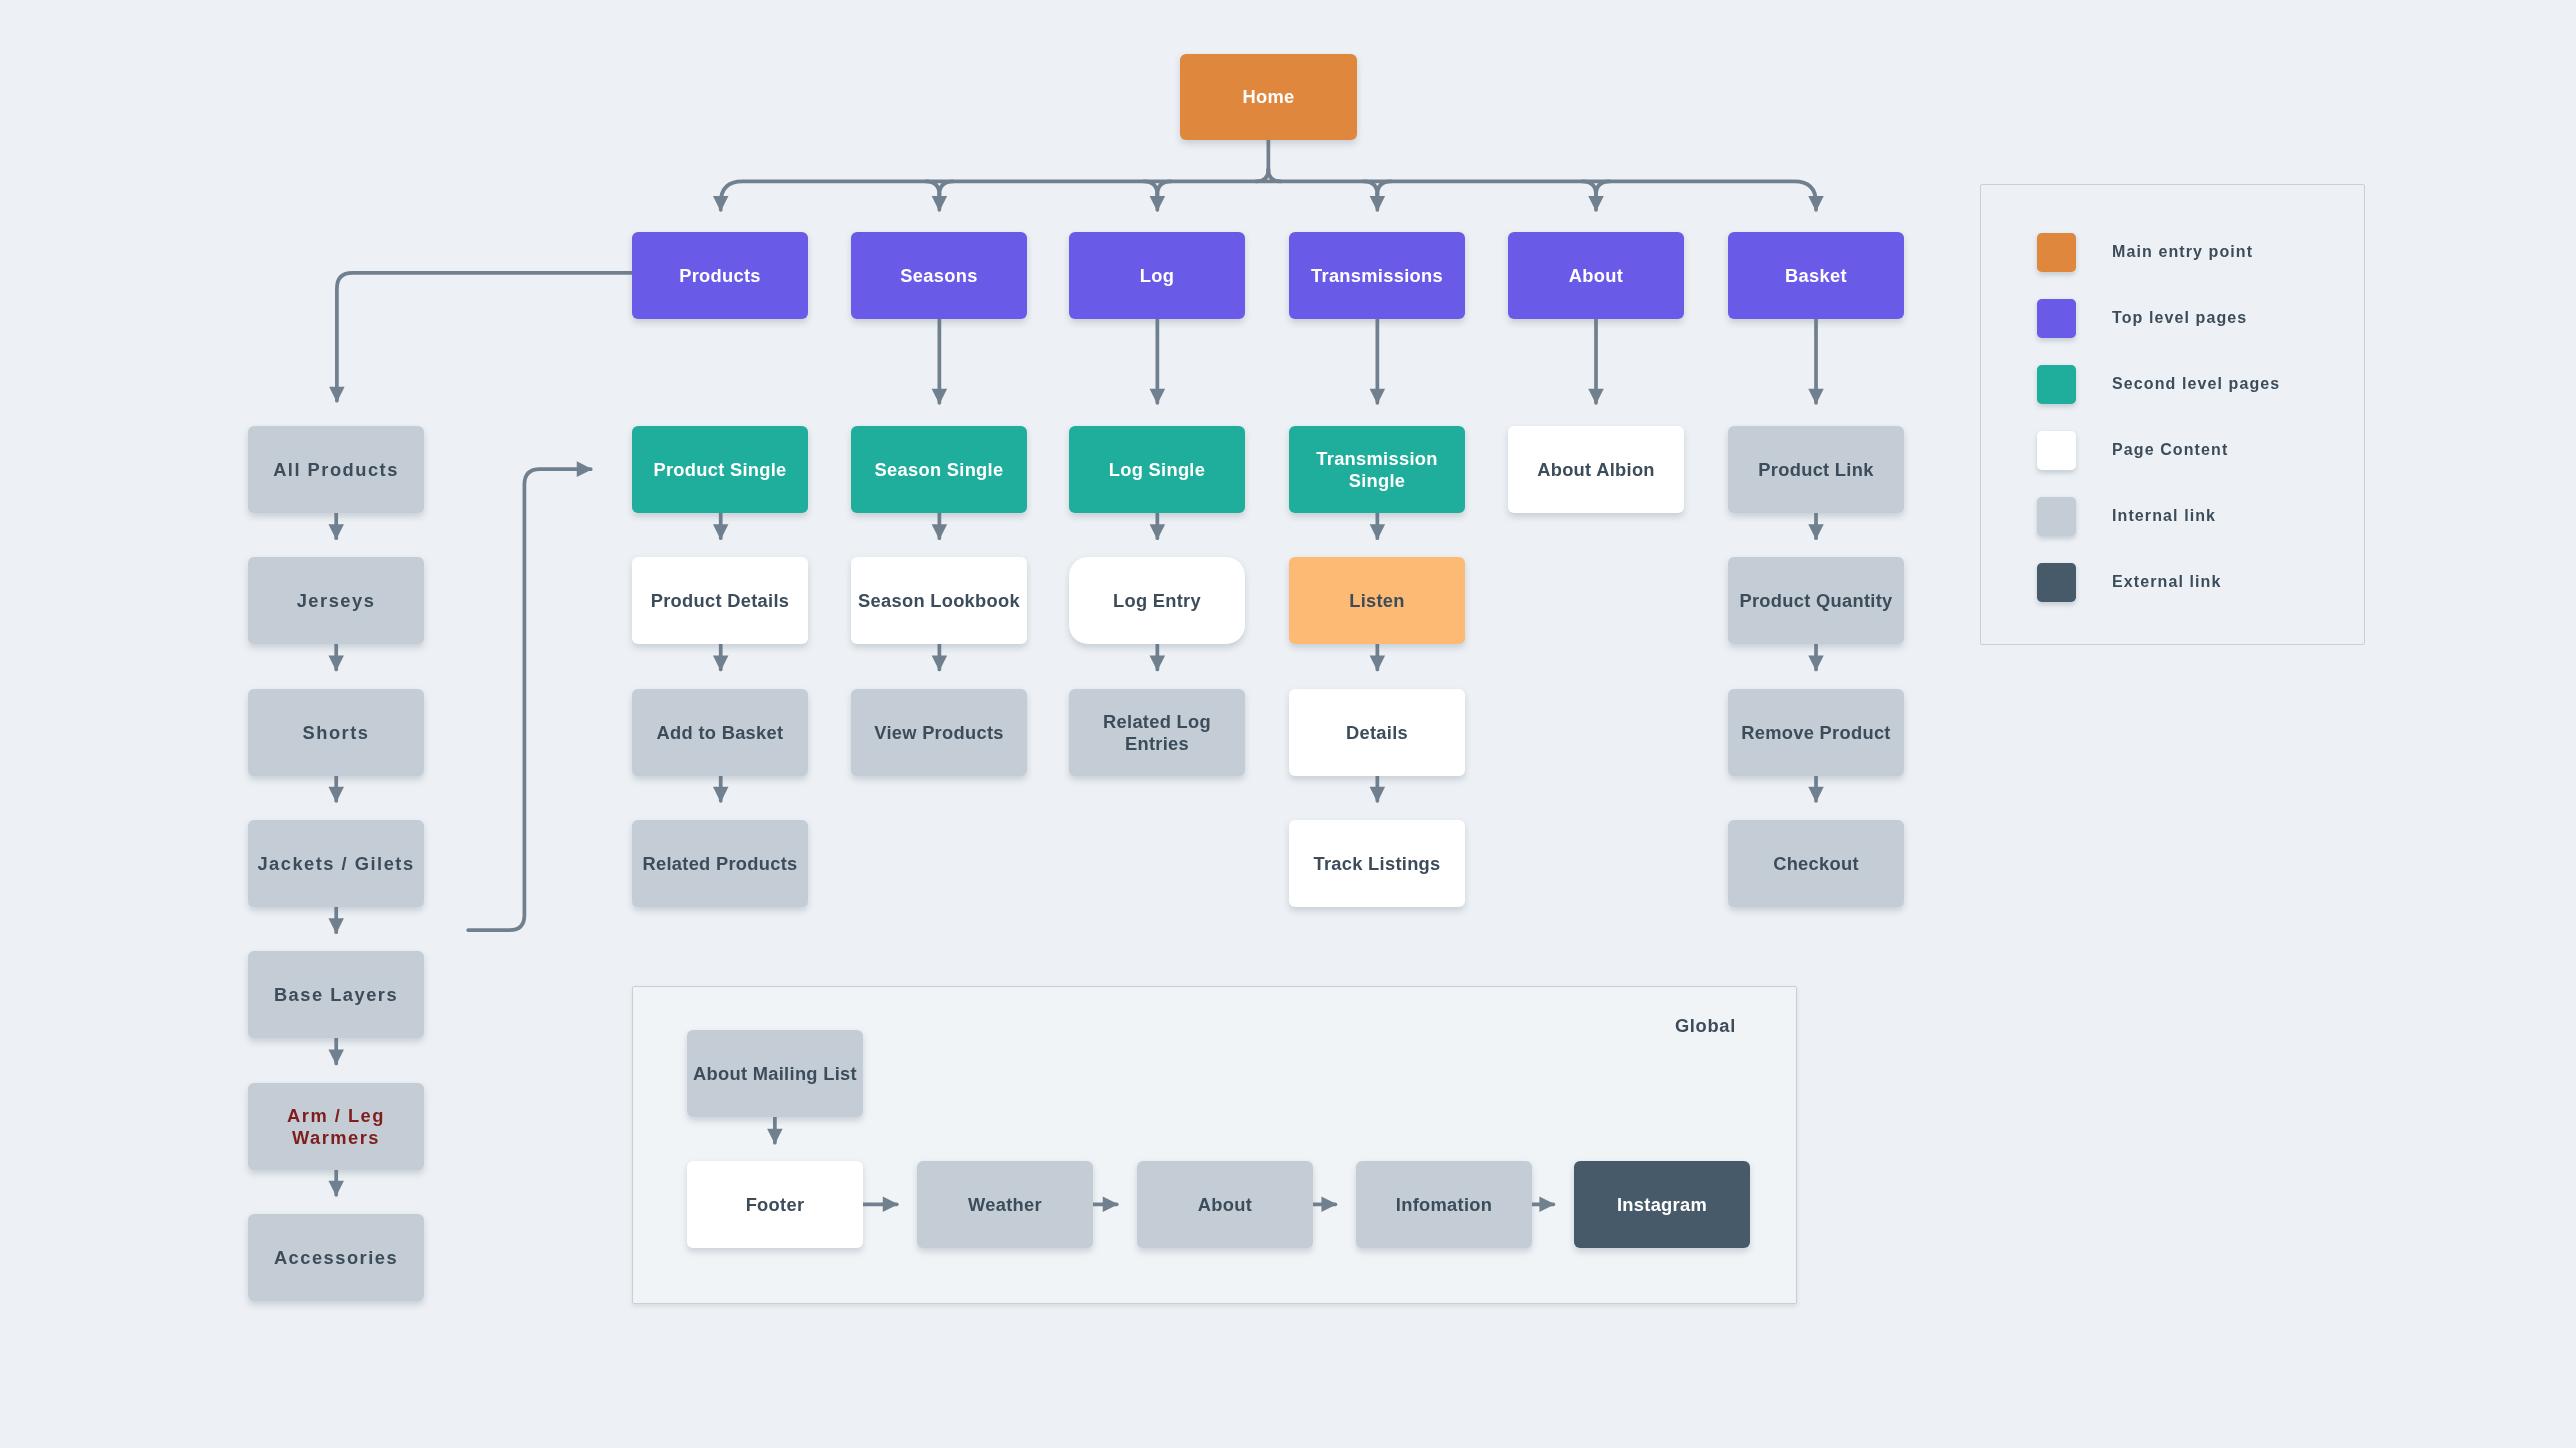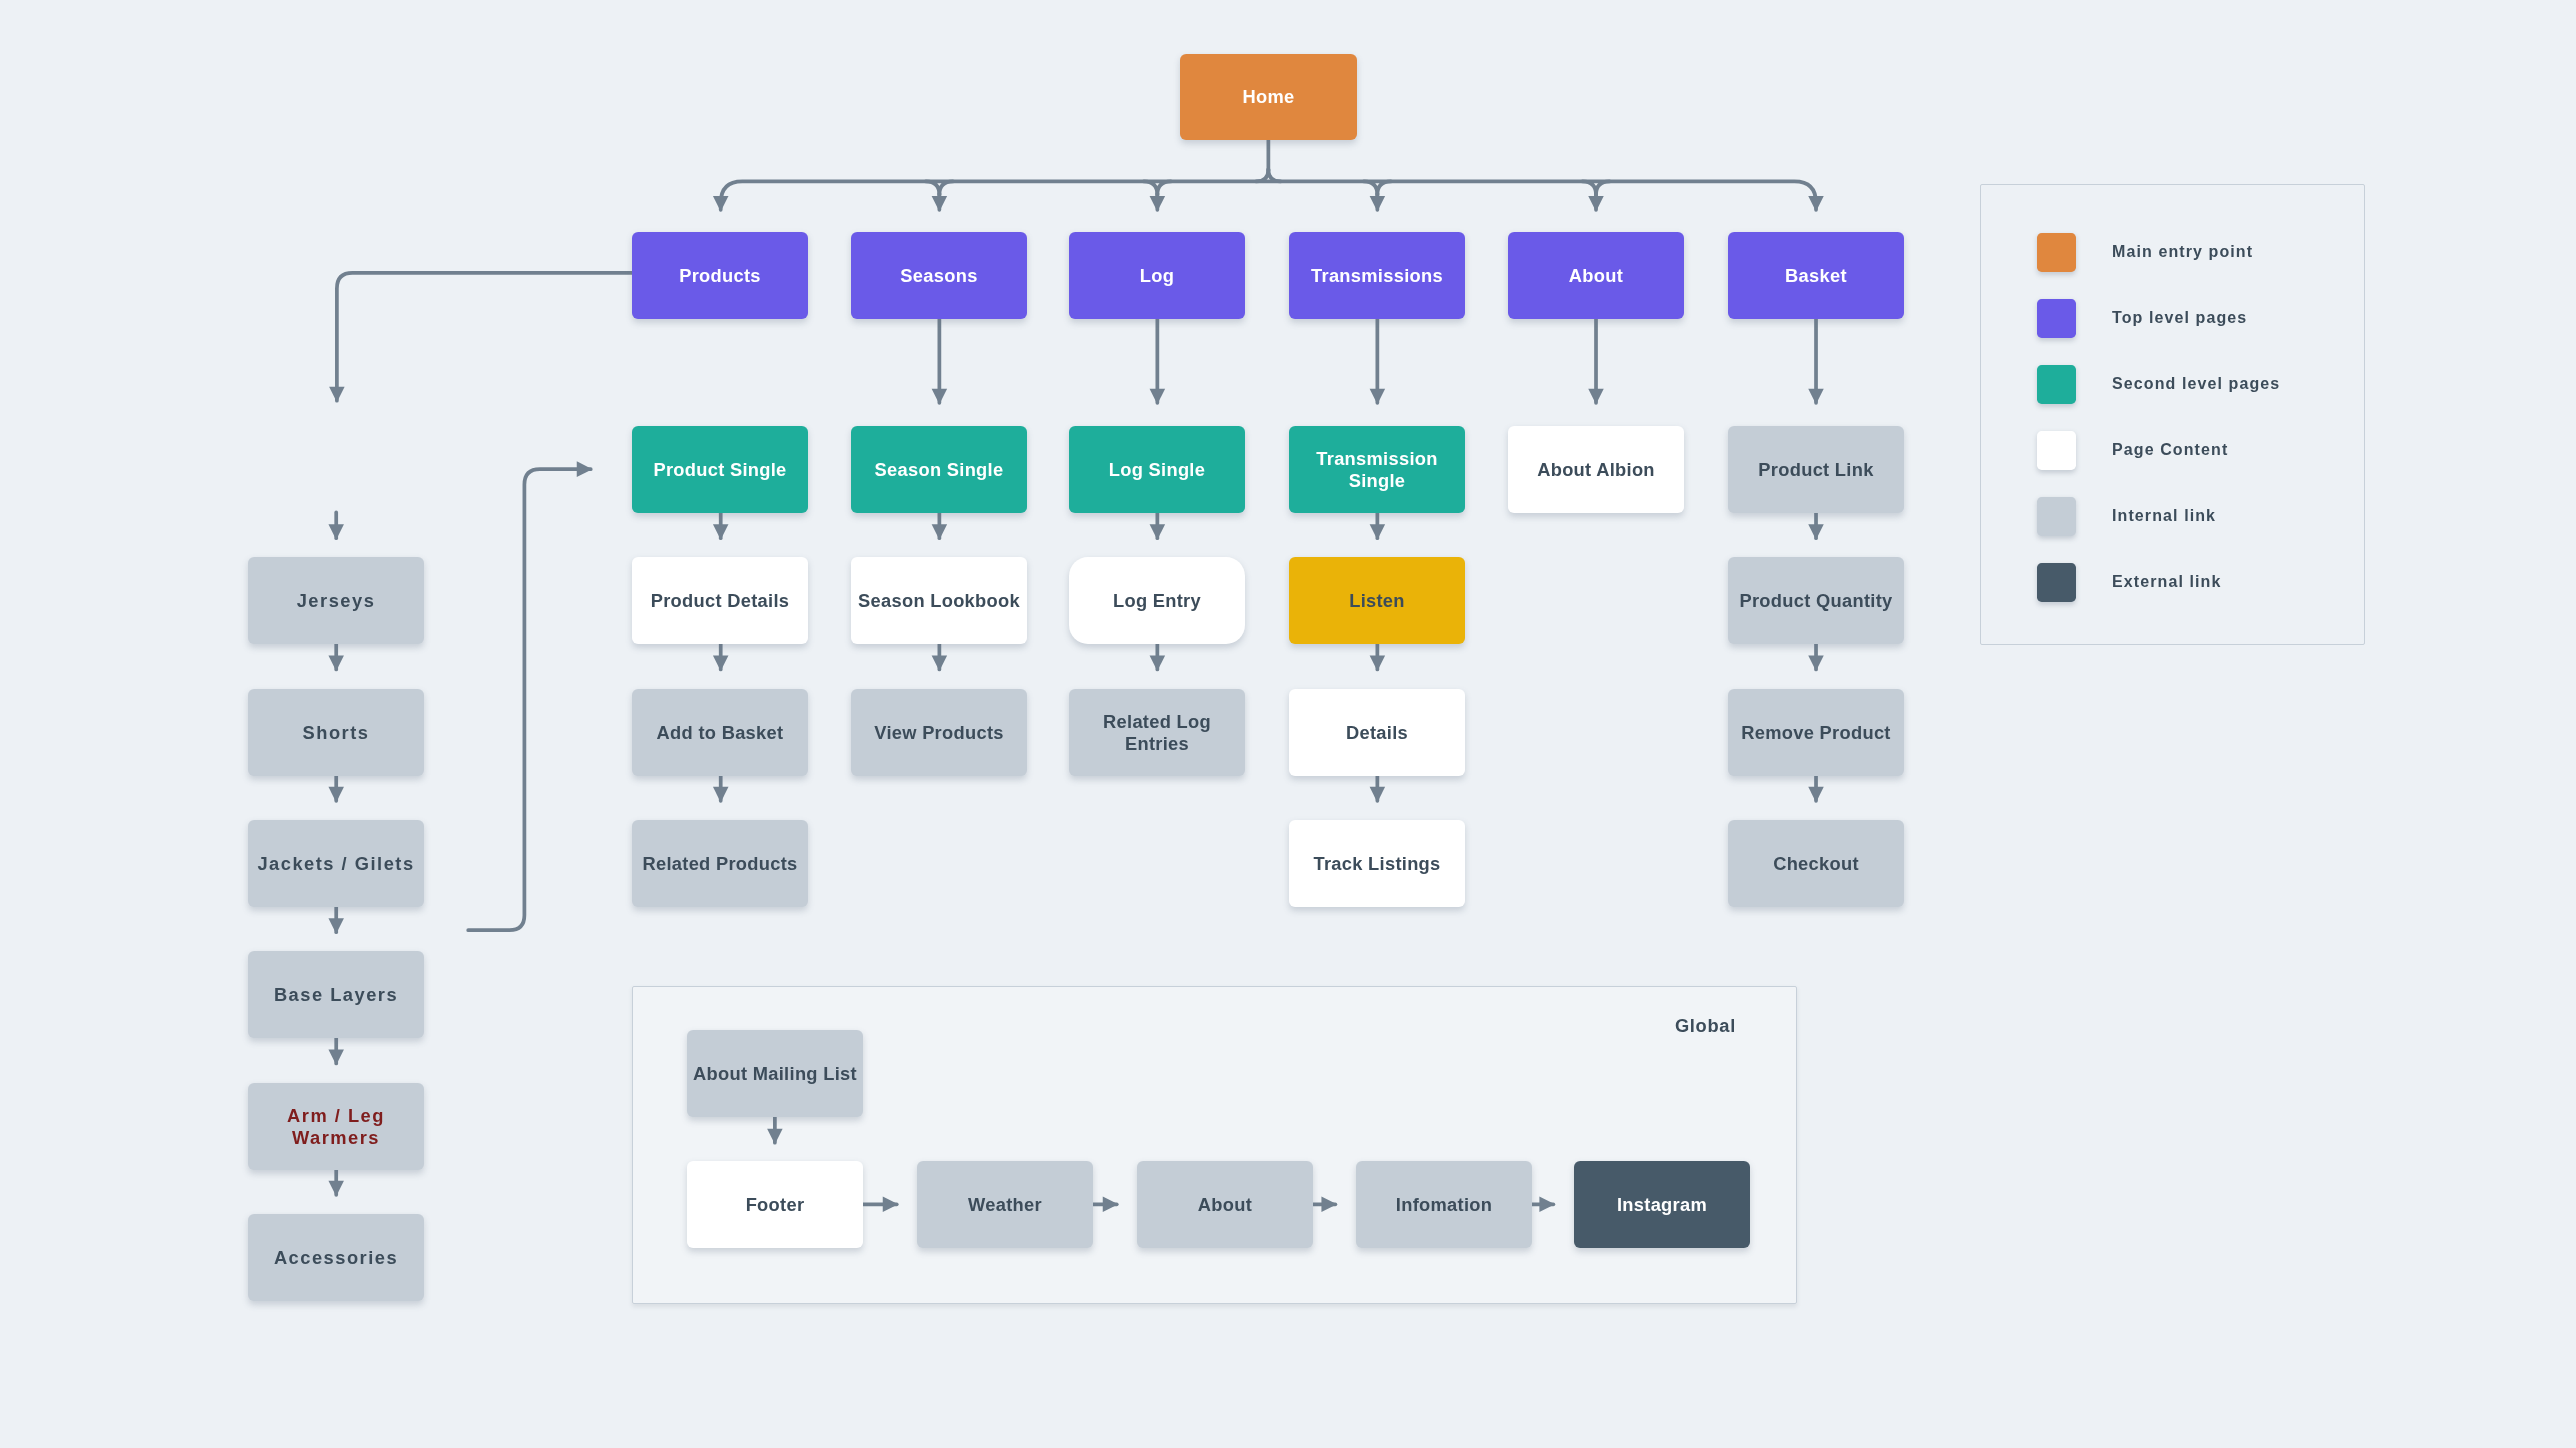--- a/index.html
+++ b/index.html
@@ -111,20 +111,23 @@
       </div>
       <div class="node" style="left: 1289px; top: 232px; width: 176px; height: 87px; background: rgb(106, 90, 232); color: rgb(255, 255, 255);">
         <span>Transmissions</span>
       </div>
       <div class="node" style="left: 1508px; top: 232px; width: 176px; height: 87px; background: rgb(106, 90, 232); color: rgb(255, 255, 255);">
         <span>About</span>
       </div>
       <div class="node" style="left: 1728px; top: 232px; width: 176px; height: 87px; background: rgb(106, 90, 232); color: rgb(255, 255, 255);">
         <span>Basket</span>
       </div>
+      <div class="node wide" style="left: 248px; top: 426px; width: 176px; height: 87px; background: rgb(196, 205, 214); color: rgb(60, 76, 90);">
+        <span>All Products</span>
+      </div>
       <div class="node wide" style="left: 248px; top: 557px; width: 176px; height: 87px; background: rgb(196, 205, 214); color: rgb(60, 76, 90);">
         <span>Jerseys</span>
       </div>
       <div class="node wide" style="left: 248px; top: 689px; width: 176px; height: 87px; background: rgb(196, 205, 214); color: rgb(60, 76, 90);">
         <span>Shorts</span>
       </div>
       <div class="node wide" style="left: 248px; top: 820px; width: 176px; height: 87px; background: rgb(196, 205, 214); color: rgb(60, 76, 90);">
         <span>Jackets / Gilets</span>
       </div>
       <div class="node wide" style="left: 248px; top: 951px; width: 176px; height: 87px; background: rgb(196, 205, 214); color: rgb(60, 76, 90);">
@@ -156,21 +159,21 @@
       </div>
       <div class="node" style="left: 632px; top: 557px; width: 176px; height: 87px; background: rgb(255, 255, 255); color: rgb(60, 76, 90);">
         <span>Product Details</span>
       </div>
       <div class="node" style="left: 851px; top: 557px; width: 176px; height: 87px; background: rgb(255, 255, 255); color: rgb(60, 76, 90);">
         <span>Season Lookbook</span>
       </div>
       <div class="node" style="left: 1069px; top: 557px; width: 176px; height: 87px; background: rgb(255, 255, 255); color: rgb(60, 76, 90); border-radius: 19px;">
         <span>Log Entry</span>
       </div>
-      <div class="node" style="left: 1289px; top: 557px; width: 176px; height: 87px; background: #eab308; color: rgb(60, 76, 90);">
+      <div class="node" style="left: 1289px; top: 557px; width: 176px; height: 87px; background: #fdba74; color: rgb(60, 76, 90);">
         <span>Listen</span>
       </div>
       <div class="node" style="left: 1728px; top: 557px; width: 176px; height: 87px; background: rgb(196, 205, 214); color: rgb(60, 76, 90);">
         <span>Product Quantity</span>
       </div>
       <div class="node" style="left: 632px; top: 689px; width: 176px; height: 87px; background: rgb(196, 205, 214); color: rgb(60, 76, 90);">
         <span>Add to Basket</span>
       </div>
       <div class="node" style="left: 851px; top: 689px; width: 176px; height: 87px; background: rgb(196, 205, 214); color: rgb(60, 76, 90);">
         <span>View Products</span>

